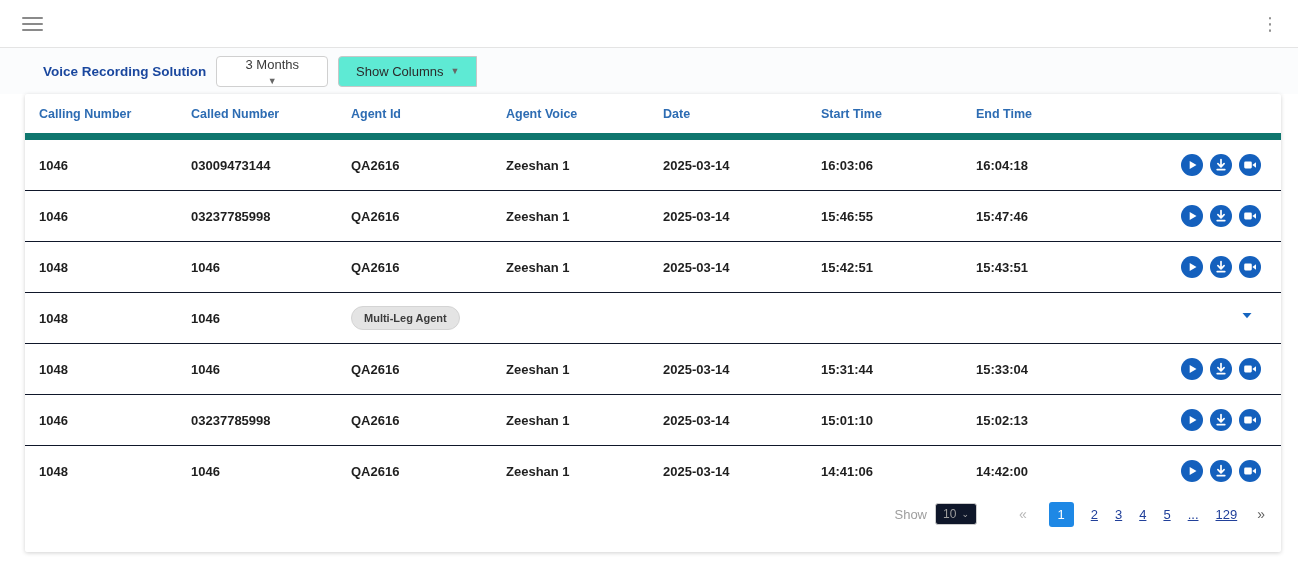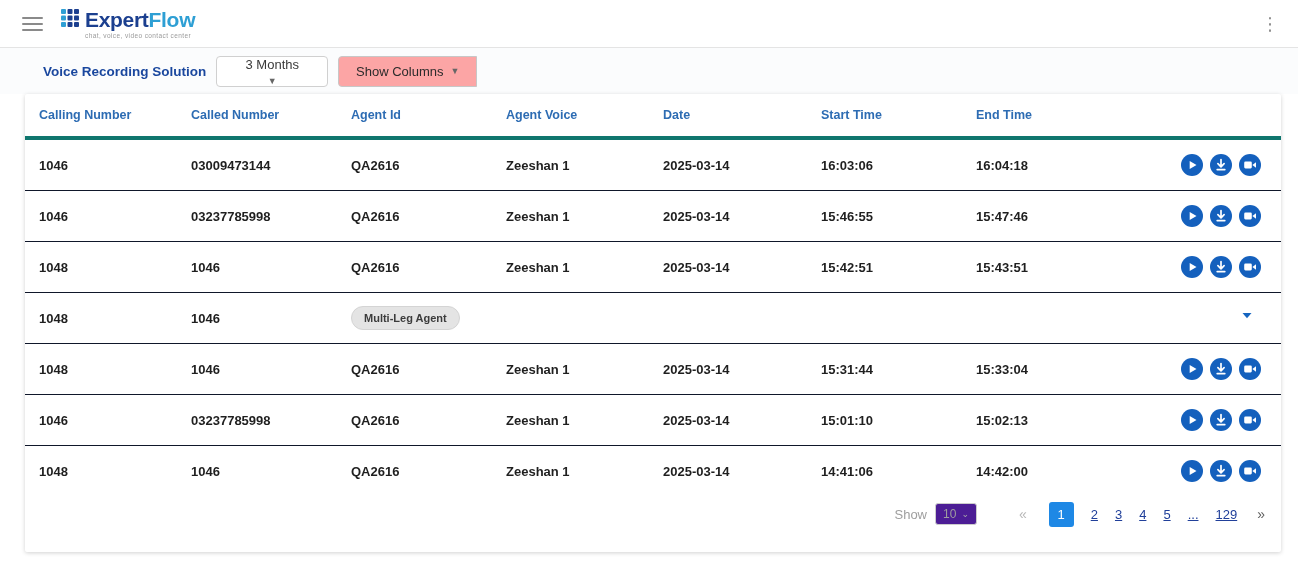--- a/index.html
+++ b/index.html
@@ -27,88 +27,69 @@
   .search-box { margin-left: auto; width: 495px; height: 31px; background: #fff;
     border: 1px solid #d0d0d0; border-radius: 4px; display: flex; align-items: center;
     padding: 0 10px; gap: 8px; }
   .search-input { flex: 1; border: none; outline: none; font-size: 13px; color: #333;
     background: transparent; font-family: inherit; }
   .search-input::placeholder { color: #757575; }
   .range-select { margin-left: 10px; width: 112px; height: 31px; display: flex;
     justify-content: space-between; align-items: center; padding: 0 10px; font-size: 13px;
     color: #3a3a3a; border: 1px solid #d0d0d0; border-radius: 4px; background: #fff; cursor: pointer; flex-direction: column; }
   .show-columns { margin-left: 10px; height: 31px; min-width: 139px; border: 1px solid #c7c7c7;
-    border-radius: 4px 0 0 4px; background: #fca5a5; font-size: 13px; color: #2b2b2b;
+    border-radius: 4px 0 0 4px; background: #5eead4; font-size: 13px; color: #2b2b2b;
     display: flex; align-items: center; justify-content: center; gap: 7px; cursor: pointer;
     font-family: inherit; }
   .caret { font-size: 9px; color: #666; }
 
   
   .card { position: relative; margin: 0 17px 0 25px; height: 458px; background: #fff;
     box-shadow: 0 1px 4px rgba(0,0,0,0.18); border-radius: 2px; overflow: hidden; }
   .thead, .trow { display: grid;
     grid-template-columns: 152px 160px 155px 157px 158px 155px 150px 1fr;
     align-items: center; padding: 0 14px; }
-  .thead { height: 46px; border-bottom: 4px solid #0f766e; }
+  .thead { height: 46px; border-bottom: 7px solid #0f766e; }
   .th { font-size: 12.5px; font-weight: bold; color: #2d6cb3; }
   .trow { height: 51px; border-bottom: 1px solid #0f172a; background: #fff; }
   .tcell { font-size: 13px; font-weight: bold; color: #1f1f1f; }
   .tcell.actions { display: flex; justify-content: flex-end; align-items: center;
     gap: 7px; padding-right: 6px; }
   .icon-btn { width: 22px; height: 22px; cursor: pointer; display: inline-block; }
   .badge { display: inline-block; background: #e4e4e4; border: 1px solid #d4d4d4;
     border-radius: 13px; padding: 5px 12px; font-size: 11px; font-weight: bold; color: #3c3c3c; }
   .trow.partial { border-bottom: none; }
   .trow.partial .tcell.actions { align-self: start; padding-top: 3px; }
 
   
   .pagination { position: absolute; left: 0; right: 0; bottom: 16px; height: 44px; z-index: 2;
     background: #fff; display: flex; align-items: center; justify-content: flex-end;
     padding-right: 16px; }
   .show-label { font-size: 13px; color: #9e9e9e; }
   .size-select { margin-left: 8px; border: 1px solid #ccc; border-radius: 3px;
-    background: #4c1d95; padding: 3px 7px; font-size: 12px; color: #9e9e9e;
+    background: #0f172a; padding: 3px 7px; font-size: 12px; color: #9e9e9e;
     display: flex; align-items: center; gap: 5px; cursor: pointer; }
   .size-select .caret { color: #aaa; }
   .prev { margin-left: 42px; color: #b8b8b8; font-size: 14px; cursor: pointer; }
   .next { margin-left: 20px; color: #5f5f5f; font-size: 14px; cursor: pointer; }
   .pages { margin-left: 22px; display: flex; align-items: center; gap: 17px; }
   .page { font-size: 13px; color: #21409a; text-decoration: underline; cursor: pointer;
     line-height: 25px; }
   .page.active { background: #1e88e5; color: #fff; width: 25px; height: 25px;
     text-align: center; border-radius: 3px; text-decoration: none; }
   .page.ellipsis { cursor: default; }
 </style>
 </head>
 <body>
 
 <div class="topbar">
   <div class="hamburger">
     <span></span>
       <span></span>
       <span></span>
-  </div>
-  <div class="logo">
-    <svg width="19" height="19" viewBox="0 0 19 19">
-      <rect x="0" y="0" width="5" height="5" rx="1" fill="#2e9fd4"></rect>
-      <rect x="0" y="6.5" width="5" height="5" rx="1" fill="#2e9fd4"></rect>
-      <rect x="0" y="13" width="5" height="5" rx="1" fill="#2e9fd4"></rect>
-      <rect x="6.5" y="0" width="5" height="5" rx="1" fill="#1b3f8f"></rect>
-      <rect x="6.5" y="6.5" width="5" height="5" rx="1" fill="#1b3f8f"></rect>
-      <rect x="6.5" y="13" width="5" height="5" rx="1" fill="#1b3f8f"></rect>
-      <rect x="13" y="0" width="5" height="5" rx="1" fill="#1b3f8f"></rect>
-      <rect x="13" y="6.5" width="5" height="5" rx="1" fill="#1b3f8f"></rect>
-      <rect x="13" y="13" width="5" height="5" rx="1" fill="#1b3f8f"></rect>
-    </svg>
-    <div class="logo-text-wrap">
-      <div class="logo-text">
-        <span class="logo-expert">Expert</span><span class="logo-flow">Flow</span>
-      </div>
-      <div class="tagline">chat, voice, video contact center</div>
-    </div>
   </div>
   <div class="kebab">⋮</div>
 </div>
 
 <div class="toolbar">
   <div class="page-title">Voice Recording Solution</div>
   <div class="range-select">
     <span>3 Months</span>
     <span class="caret">▼</span>
   </div>

